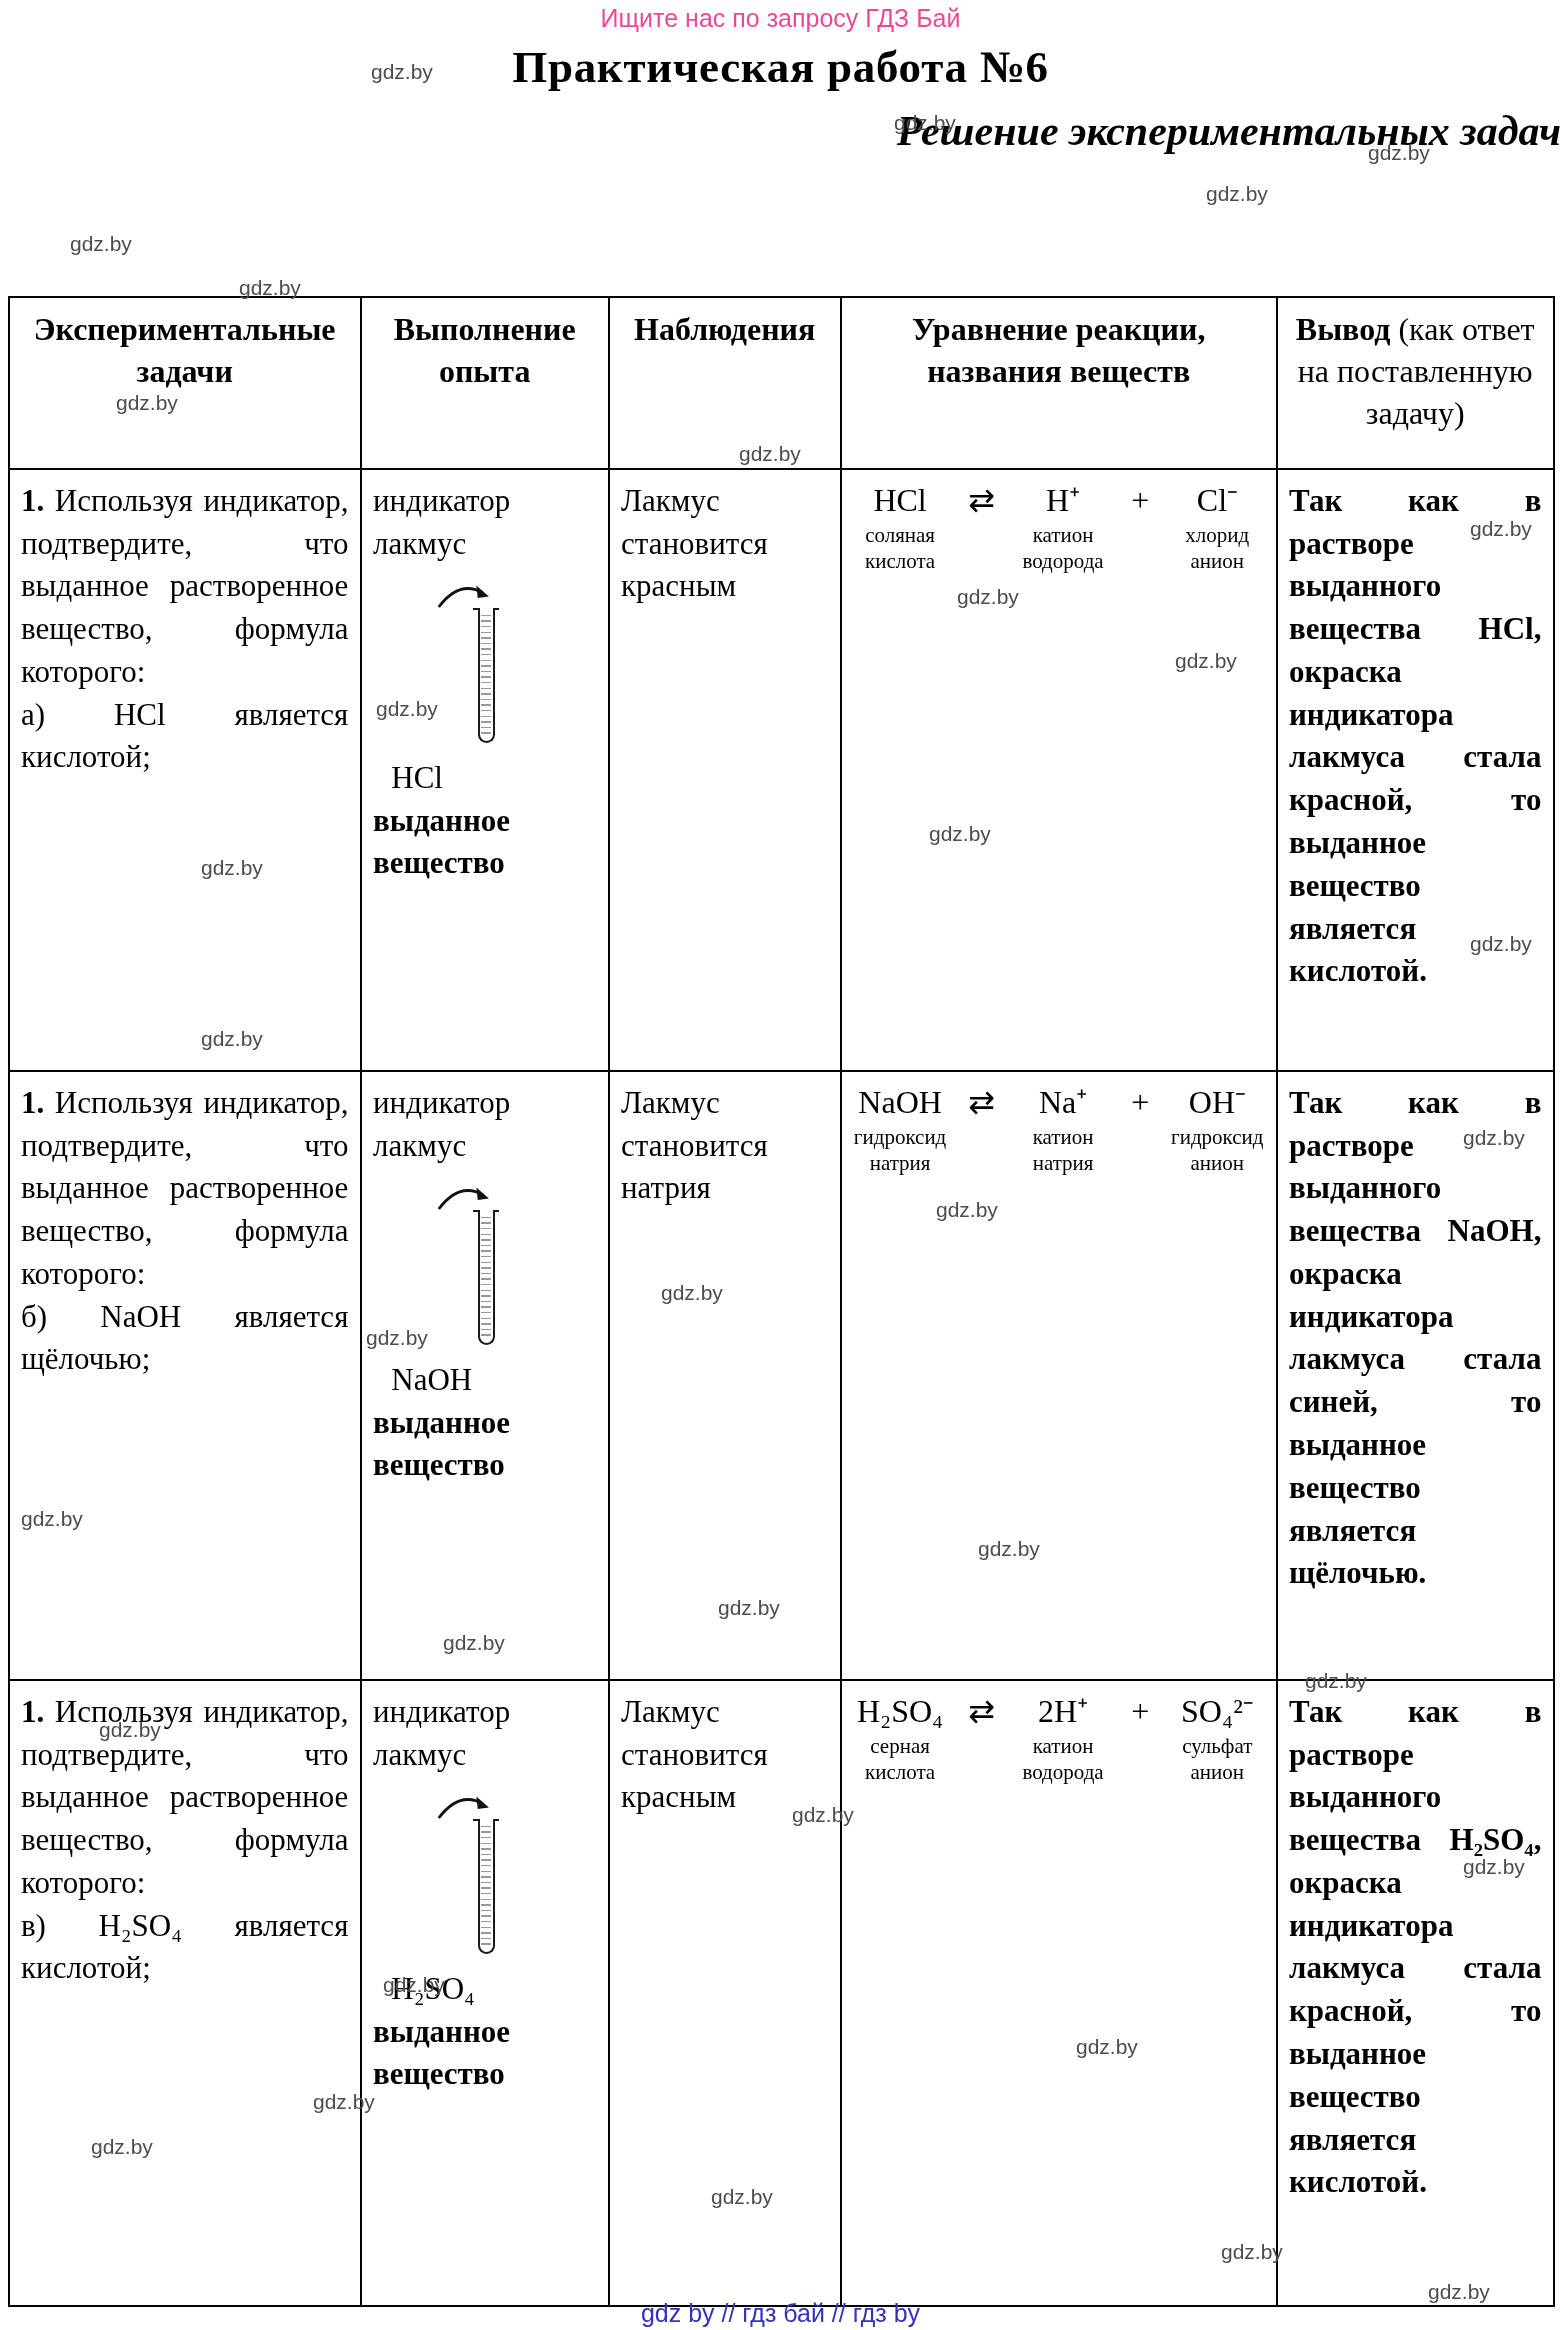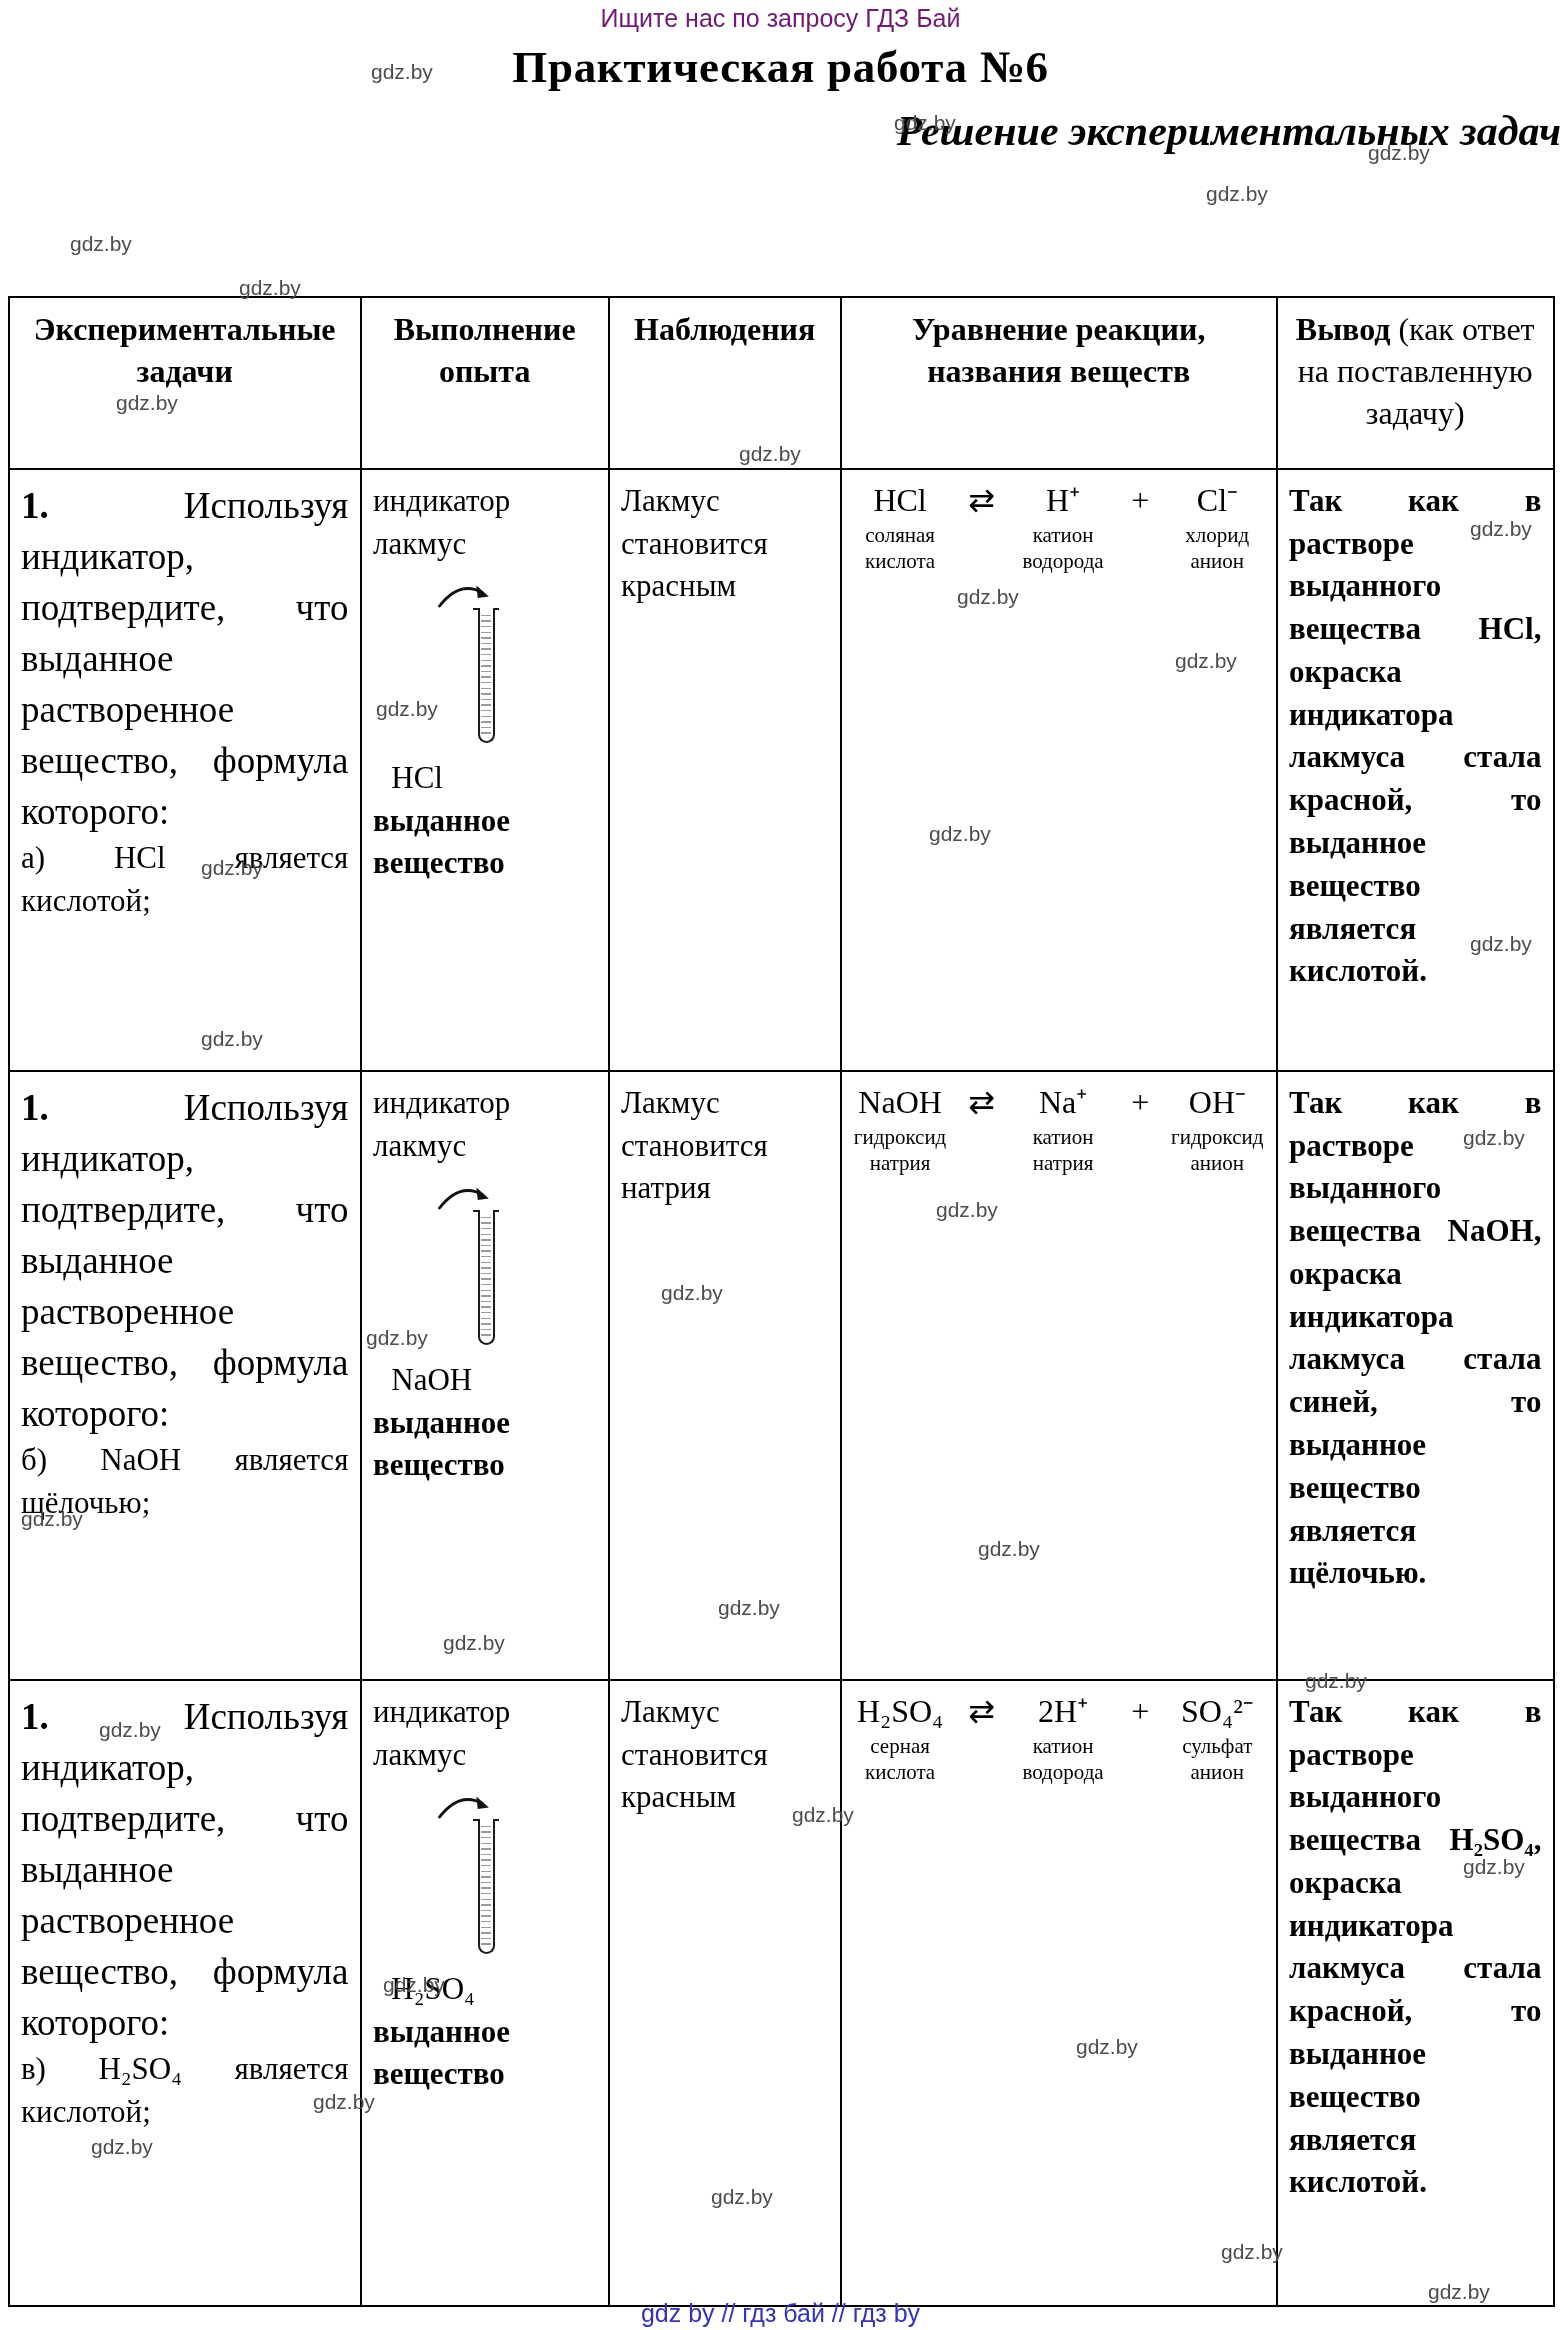--- a/index.html
+++ b/index.html
@@ -5,21 +5,21 @@
   html,body { margin:0; padding:0; background:#888; }
   .page {
     position:relative; width:1561px; height:2330px; margin:0 auto;
     background:#ffffff; color:#000;
     font-family:"Liberation Serif", serif;
     overflow:hidden;
   }
   .banner {
     position:absolute; top:4.2px; left:0; right:0; text-align:center;
     font-family:"Liberation Sans", sans-serif;
-    font-size:25px; color:#701a75;
+    font-size:25px; color:#ec4899;
   }
   .title {
     position:absolute; top:41px; left:0; right:0; text-align:center;
     font-size:45px; font-weight:bold; letter-spacing:0.7px;
   }
   .subtitle {
     position:absolute; top:107px; left:0; right:0; text-align:right;
     font-size:42px; font-weight:bold; font-style:italic;
   }
   table.doc {
@@ -35,21 +35,21 @@
   }
   .c1 { width:352px; }
   .c2 { width:248px; }
   .c3 { width:232px; }
   .c4 { width:436px; }
   .c5 { width:277px; }
   tr.hdr  { height:172px; }
   tr.row1 { height:602px; }
   tr.row2 { height:609px; }
   tr.row3 { height:626px; }
-  .body-text { font-size:37px; line-height:1.38; text-align:justify; }
+  .body-text { font-size:31px; line-height:1.38; text-align:justify; }
   .bold { font-weight:bold; }
   .task-item { font-size:31px; line-height:1.38; text-align:justify; }
   .proc { font-size:31px; line-height:1.38; }
   .proc-indicator { max-width:162px; }
   .proc-substance { margin-top:4.2px; padding-left:18.3px; }
   .proc-caption  { max-width:162px;font-weight:bold; }
   .obs { font-size:31px; line-height:1.38; }
   .eq-line { display:flex; gap:21px; align-items:flex-start; justify-content:center; margin-top:2.8px; }
   .eq-term { display:flex; flex-direction:column; align-items:center; }
   .eq-formula { font-size:32px; line-height:1.1; white-space:nowrap; }

